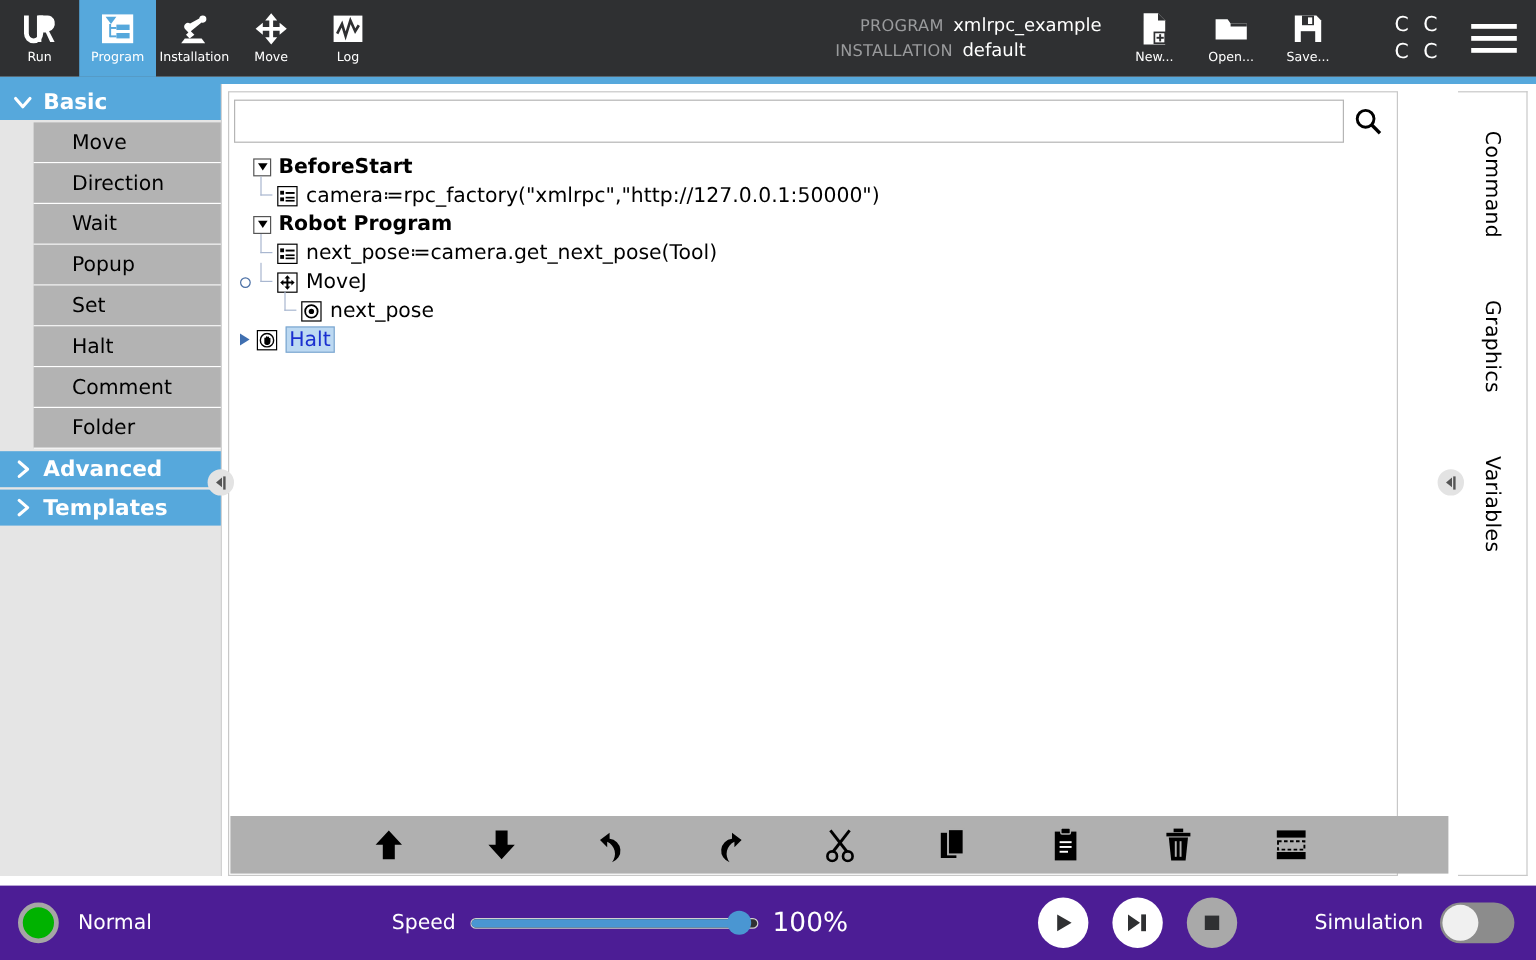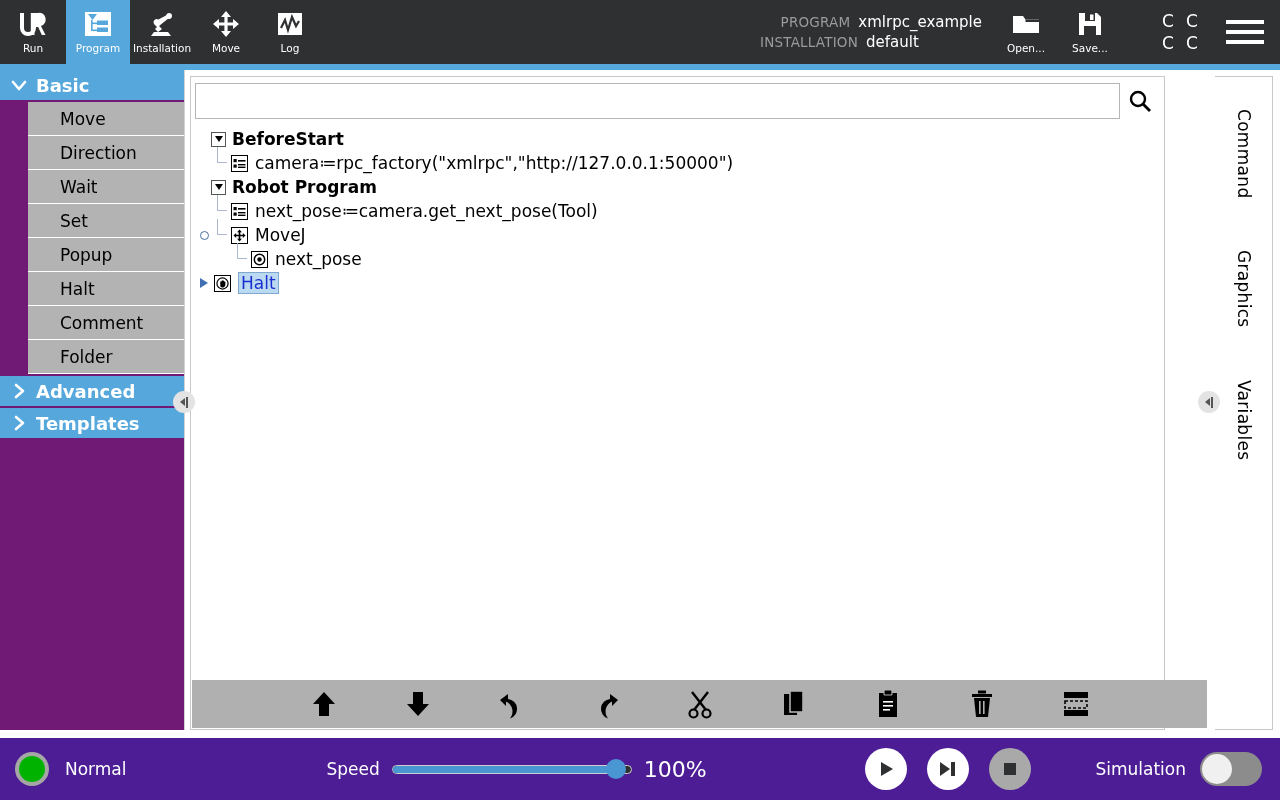--- a/index.html
+++ b/index.html
@@ -51,21 +51,21 @@
     color: #fff; font-size: 17px; place-items: center;
   }
   .burger { display: flex; flex-direction: column; gap: 6px; cursor: pointer; }
   .burger span { display: block; width: 38px; height: 4px; background: #fff; }
 
   .hdr-rule { position: absolute; left: 0; top: 64px; width: 1280px; height: 6px; background: #56a8dc; }
 
   
   .sidebar {
     position: absolute; left: 0; top: 70px; width: 185px; height: 660px;
-    background: #701a75; border-right: 1px solid #d2d2d2;
+    background: #e5e5e5; border-right: 1px solid #d2d2d2;
   }
   .sb-group {
     height: 30px; background: #56a8dc; color: #ffffff;
     display: flex; align-items: center; gap: 8px; padding-left: 10px;
     font-size: 18px; font-weight: bold; cursor: pointer; margin-bottom: 2px;
   }
   .sb-group.mt { margin-top: 2px; }
   .chev { width: 18px; height: 18px; flex: 0 0 18px; }
   .sb-items { margin-left: 28px; }
   .sb-item {
@@ -254,20 +254,32 @@
         </div>
         <div class="prog-row">
           <span class="prog-key">INSTALLATION</span>
           <span class="prog-val">default</span>
         </div>
       </div>
 
       <div class="hdr-actions">
         <div class="hdr-act">
           <span class="ic">
+            <svg width="26" height="30" viewBox="0 0 26 30">
+              <path d="M4 2 L16 2 L22 8 L22 28 L4 28 Z" fill="#fff"></path>
+              <path d="M16 2 L16 8 L22 8 Z" fill="#2f3032"></path>
+              <rect x="13" y="18" width="9" height="9" fill="#fff" stroke="#2f3032" stroke-width="1.4"></rect>
+              <rect x="17" y="19.5" width="1.6" height="6" fill="#2f3032"></rect>
+              <rect x="14.8" y="21.7" width="6" height="1.6" fill="#2f3032"></rect>
+            </svg>
+          </span>
+          <span class="lbl">New...</span>
+        </div>
+        <div class="hdr-act">
+          <span class="ic">
             <svg width="30" height="26" viewBox="0 0 30 26">
               <path d="M2 5 L12 5 L14.5 8.5 L28 8.5 L28 22 L2 22 Z" fill="#fff"></path>
               <path d="M14.5 8.5 L28 8.5 L28 11 L14.5 11 Z" fill="#2f3032"></path>
             </svg>
           </span>
           <span class="lbl">Open...</span>
         </div>
         <div class="hdr-act">
           <span class="ic">
             <svg width="28" height="28" viewBox="0 0 28 28">
@@ -313,24 +325,24 @@
       <div class="sb-item">
         <span>Move</span>
         </div>
       <div class="sb-item">
         <span>Direction</span>
         </div>
       <div class="sb-item">
         <span>Wait</span>
         </div>
       <div class="sb-item">
+        <span>Popup</span>
+        </div>
+      <div class="sb-item">
         <span>Set</span>
-        </div>
-      <div class="sb-item">
-        <span>Popup</span>
         </div>
       <div class="sb-item">
         <span>Halt</span>
         </div>
       <div class="sb-item">
         <span>Comment</span>
         </div>
       <div class="sb-item">
         <span>Folder</span>
         </div>

